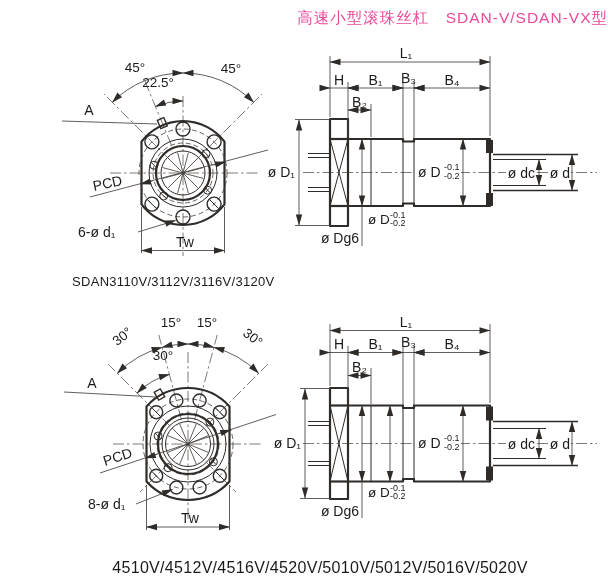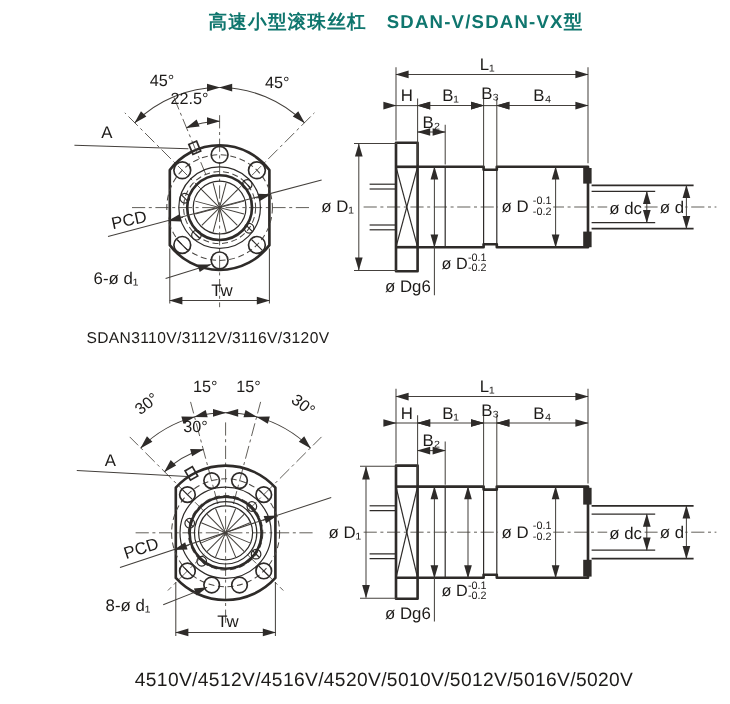--- a/index.html
+++ b/index.html
@@ -1,20 +1,20 @@
 <!DOCTYPE html>
 <html><head>
 <meta charset="utf-8">
 <style>
   html,body{margin:0;padding:0;background:#ffffff;}
   #page{position:relative;width:608px;height:587px;background:#ffffff;overflow:hidden;
         font-family:"Liberation Sans",sans-serif;}
   .abs{position:absolute;}
-  #title{top:8px;left:52px;width:556px;text-align:center;color:#0f766e;
-         font-size:15.5px;font-weight:bold;letter-spacing:1px;}
+  #title{top:8px;left:52px;width:556px;text-align:right;color:#ec4899;
+         font-size:15.5px;font-weight:normal;letter-spacing:1px;}
   .caption{color:#1d1b19;letter-spacing:0.3px;}
   #cap-top{top:274px;left:72px;width:540px;text-align:left;font-size:13px;}
   #cap-bottom-1{top:541px;left:0;width:608px;text-align:center;font-size:16.5px;}
   #cap-bottom-2{top:559px;left:16px;width:608px;text-align:center;font-size:16px;}
   svg{position:absolute;top:0;left:0;}
   .s2{fill:none;stroke:#2e2b29;stroke-width:2.2;stroke-linejoin:round;}
   .s15{fill:none;stroke:#2e2b29;stroke-width:1.4;}
   .s1{fill:none;stroke:#2e2b29;stroke-width:1;}
   .thin{fill:none;stroke:#44403c;stroke-width:0.85;}
   .cl{fill:none;stroke:#5b5853;stroke-width:0.8;stroke-dasharray:11 3 2.5 3;}

